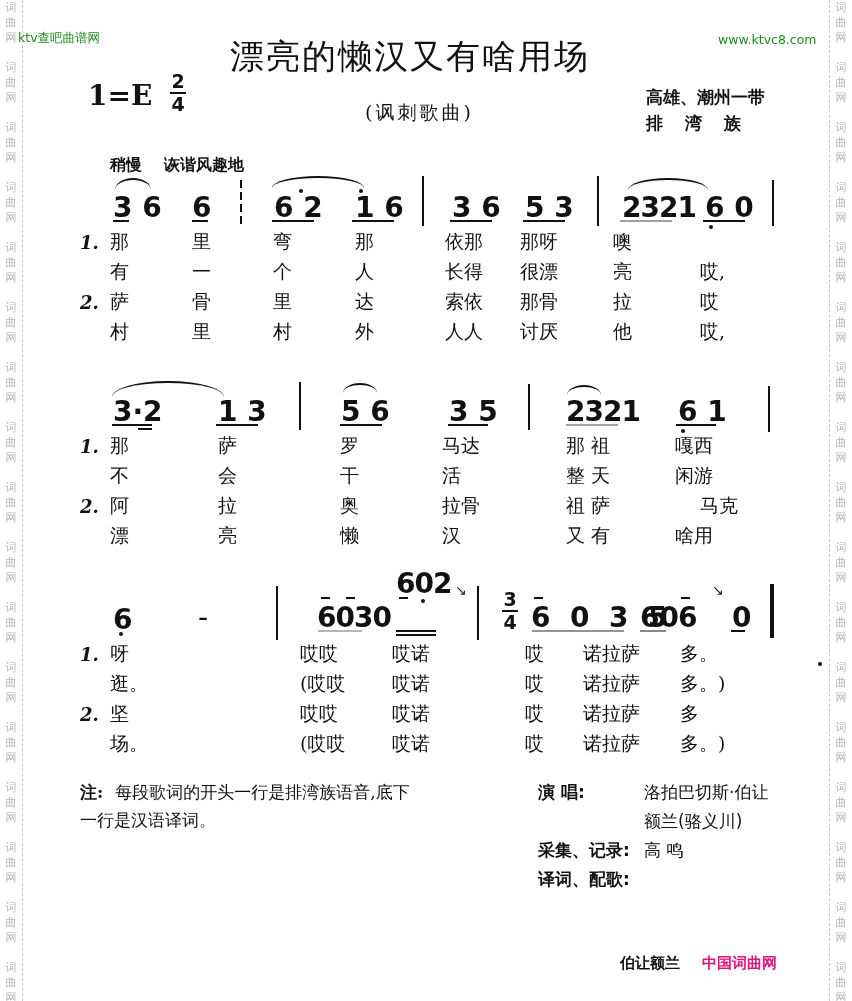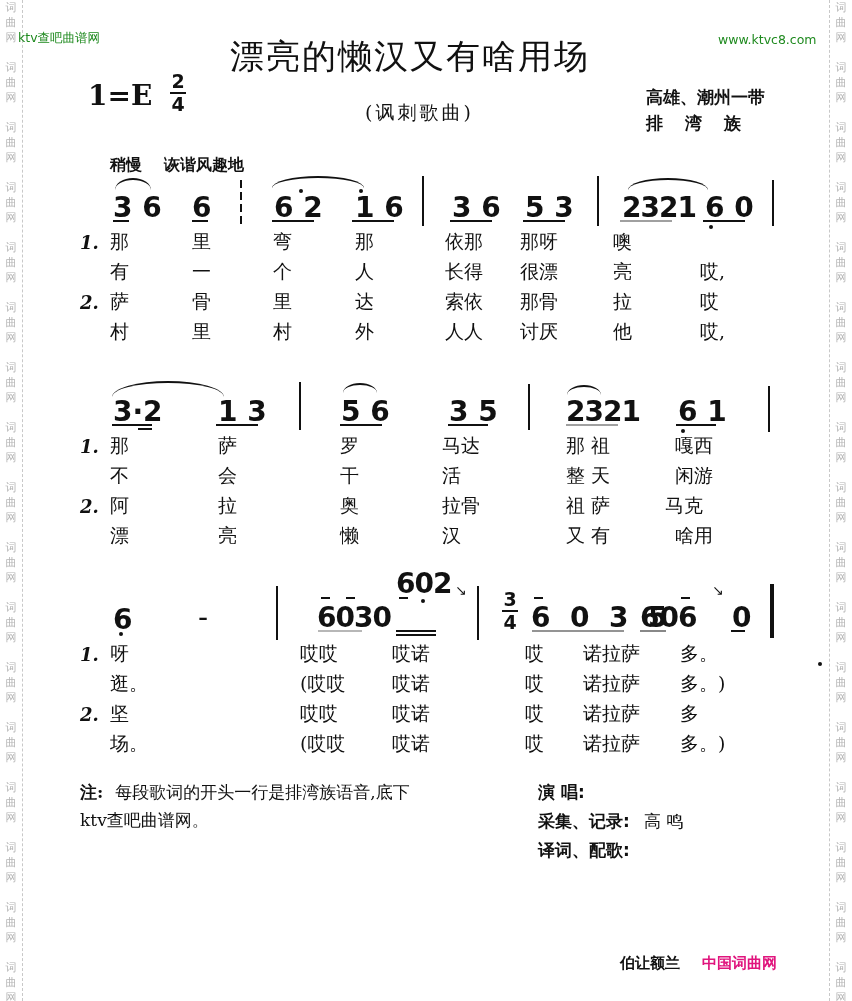--- a/index.html
+++ b/index.html
@@ -374,21 +374,21 @@
       <div class="lyric" style="left: 218px; top: 464px;">会</div>
       <div class="lyric" style="left: 340px; top: 464px;">干</div>
       <div class="lyric" style="left: 442px; top: 464px;">活</div>
       <div class="lyric" style="left: 566px; top: 464px;">整 天</div>
       <div class="lyric" style="left: 675px; top: 464px;">闲游</div>
       <div class="lyric" style="left: 110px; top: 494px;">阿</div>
       <div class="lyric" style="left: 218px; top: 494px;">拉</div>
       <div class="lyric" style="left: 340px; top: 494px;">奥</div>
       <div class="lyric" style="left: 442px; top: 494px;">拉骨</div>
       <div class="lyric" style="left: 566px; top: 494px;">祖 萨</div>
-      <div class="lyric" style="left: 665px; top: 494px; text-align: center;">马克</div>
+      <div class="lyric" style="left: 700px; top: 494px; text-align: center;">马克</div>
       <div class="lyric" style="left: 110px; top: 524px;">漂</div>
       <div class="lyric" style="left: 218px; top: 524px;">亮</div>
       <div class="lyric" style="left: 340px; top: 524px;">懒</div>
       <div class="lyric" style="left: 442px; top: 524px;">汉</div>
       <div class="lyric" style="left: 566px; top: 524px;">又 有</div>
       <div class="lyric" style="left: 675px; top: 524px;">啥用</div>
     </div>
 </div>
 
 <div>
@@ -454,26 +454,27 @@
       <div class="lyric" style="left: 525px; top: 732px;">哎</div>
       <div class="lyric" style="left: 583px; top: 732px;">诺拉萨</div>
       <div class="lyric" style="left: 680px; top: 732px;">多。)</div>
     </div>
 </div>
 
 <div class="stray-dot"></div>
 
 <div class="abs note-text">
   <span class="lbl">注:</span><span>每段歌词的开头一行是排湾族语音,底下</span>
-  <span class="l2" style="margin-left:0;">ktv查吧曲谱网。</span>
+  <span class="l2" style="margin-left:0;">一行是汉语译词。</span>
 </div>
 
 <div class="abs credits">
   <div class="credit-row">
     <span class="k">演    唱:</span>
+    <span class="v">洛拍巴切斯·伯让额兰(骆义川)</span>
   </div>
   <div class="credit-row">
     <span class="k">采集、记录:</span>
     <span class="v">高  鸣</span>
   </div>
   <div class="credit-row">
     <span class="k">译词、配歌:</span>
   </div>
 </div>
 

